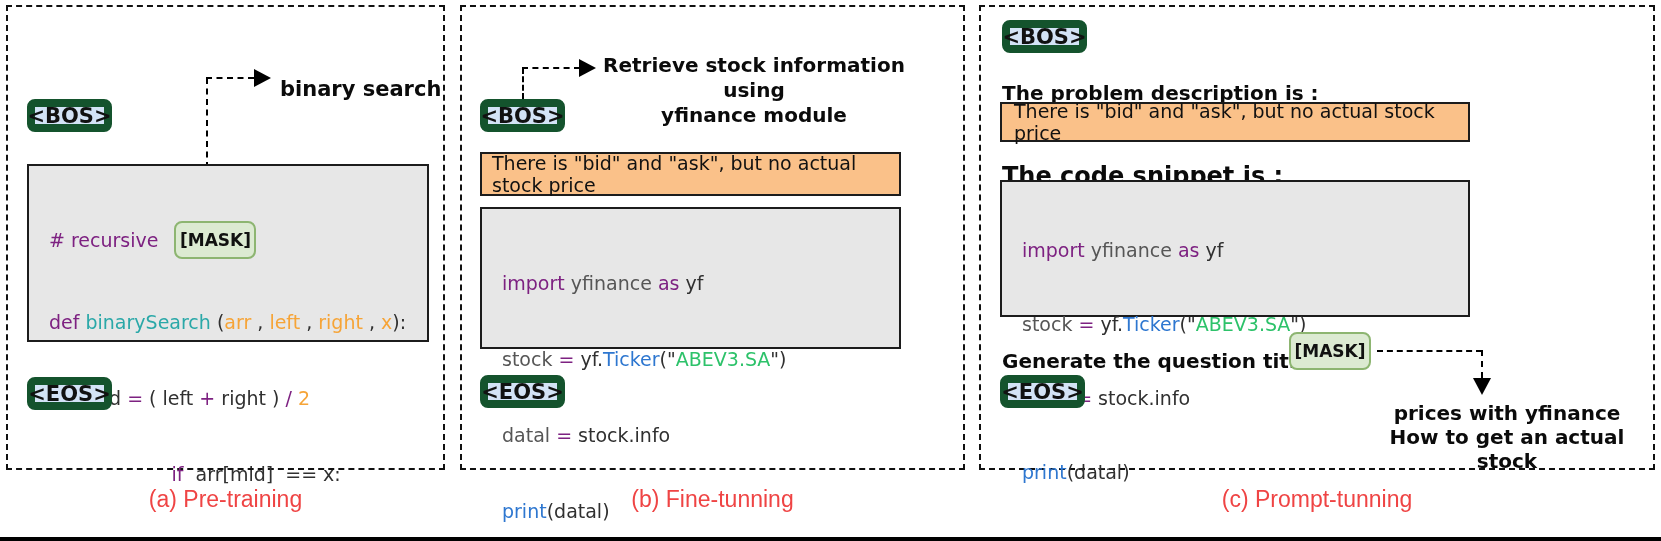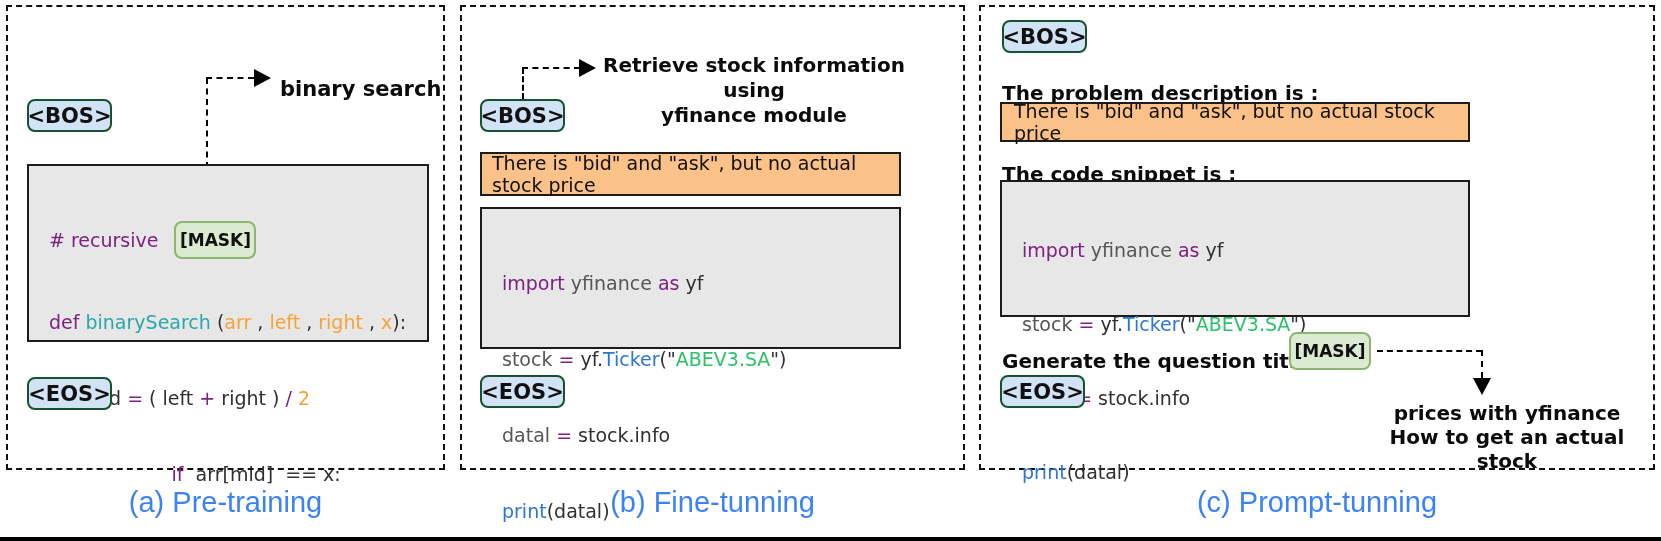--- a/index.html
+++ b/index.html
@@ -5,21 +5,21 @@
   * { margin:0; padding:0; box-sizing:border-box; }
   body { background:#ffffff; font-family:"DejaVu Sans", sans-serif; }
   .figure { position:relative; width:1661px; height:541px; background:#fff; overflow:hidden; }
 
   .panel { position:absolute; top:5px; border:2px dashed #111; background:#fff; }
   .panel-a { left:6px;   width:439px; height:465px; }
   .panel-b { left:460px; width:505px; height:465px; }
   .panel-c { left:979px; width:676px; height:465px; }
 
   .token-box { position:absolute; width:85px; height:33px; background:#d3e3f6;
-    border:2px solid #14532d; border-radius:8px; display:flex; align-items:center;
+    border:8px solid #14532d; border-radius:8px; display:flex; align-items:center;
     justify-content:center; font-weight:bold; font-size:21px; color:#111; }
 
   .mask-box { background:#dcead2; border:2px solid #8db571; border-radius:8px;
     display:flex; align-items:center; justify-content:center; font-weight:bold;
     font-size:17px; color:#111; }
 
   .code-box { position:absolute; background:#e7e7e7; border:2px solid #1c1c1c;
     font-size:19px; white-space:pre; color:#303030; }
   .code-line { white-space:pre; }
 
@@ -38,21 +38,21 @@
   .dash-h { position:absolute; border-top:2px dashed #000; }
   .dash-v { position:absolute; border-left:2px dashed #000; }
   .arrow-right { position:absolute; width:0; height:0;
     border-left:17px solid #000; border-top:9px solid transparent; border-bottom:9px solid transparent; }
   .arrow-down { position:absolute; width:0; height:0;
     border-top:17px solid #000; border-left:9px solid transparent; border-right:9px solid transparent; }
 
   .bold-label { position:absolute; font-weight:bold; color:#0b0b0b;margin-top:12px; }
 
   .caption { position:absolute; top:486px; text-align:center;
-    font-family:"Liberation Sans", sans-serif; font-size:29px; color:#3b82f6; }
+    font-family:"Liberation Sans", sans-serif; font-size:23px; color:#ef4444; }
 
   .bottom-rule { position:absolute; left:0; top:537px; width:1661px; height:4px; background:#000; }
 </style>
 </head>
 <body>
 
 <div class="figure">
 
   <div class="panel panel-a">
 
@@ -101,21 +101,21 @@
     <div class="token-box" style="left:18px; top:368px;">&lt;EOS&gt;</div>
   </div>
 
   <div class="panel panel-c">
     <div class="token-box" style="left:21px; top:13px;">&lt;BOS&gt;</div>
 
     <div class="bold-label" style="left:21px; top:62px; font-size:20px;">The problem description is :</div>
 
     <div class="problem-box" style="left:19px; top:95px; width:470px; height:40px; padding-left:12px;">There is "bid" and "ask", but no actual stock price</div>
 
-    <div class="bold-label" style="left:21px; top:143px; font-size:20px;">The code snippet is :</div>
+    <div class="bold-label" style="left:21px; top:143px; font-size:24px;">The code snippet is :</div>
 
     <div class="code-box" style="left:19px; top:173px; width:470px; height:137px; padding:9px 0 0 20px;">
       <div class="code-line" style="line-height:30px;"><span class="tok-kw">import </span><span class="tok-var">yfinance </span><span class="tok-kw">as </span><span class="tok-pl">yf</span></div>
       <div class="code-line" style="line-height:30px;"><span class="tok-var">stock </span><span class="tok-kw">= </span><span class="tok-pl">yf.</span><span class="tok-fnb">Ticker</span><span class="tok-pl">("</span><span class="tok-str">ABEV3.SA</span><span class="tok-pl">")</span></div>
       <div class="code-line" style="line-height:30px;"><span class="tok-var">datal </span><span class="tok-kw">= </span><span class="tok-pl">stock.info</span></div>
       <div class="code-line" style="line-height:30px;"><span class="tok-fnb">print</span><span class="tok-pl">(datal)</span></div>
     </div>
 
     <div class="bold-label" style="left:21px; top:330px; font-size:20px;">Generate the question title:</div>
 

